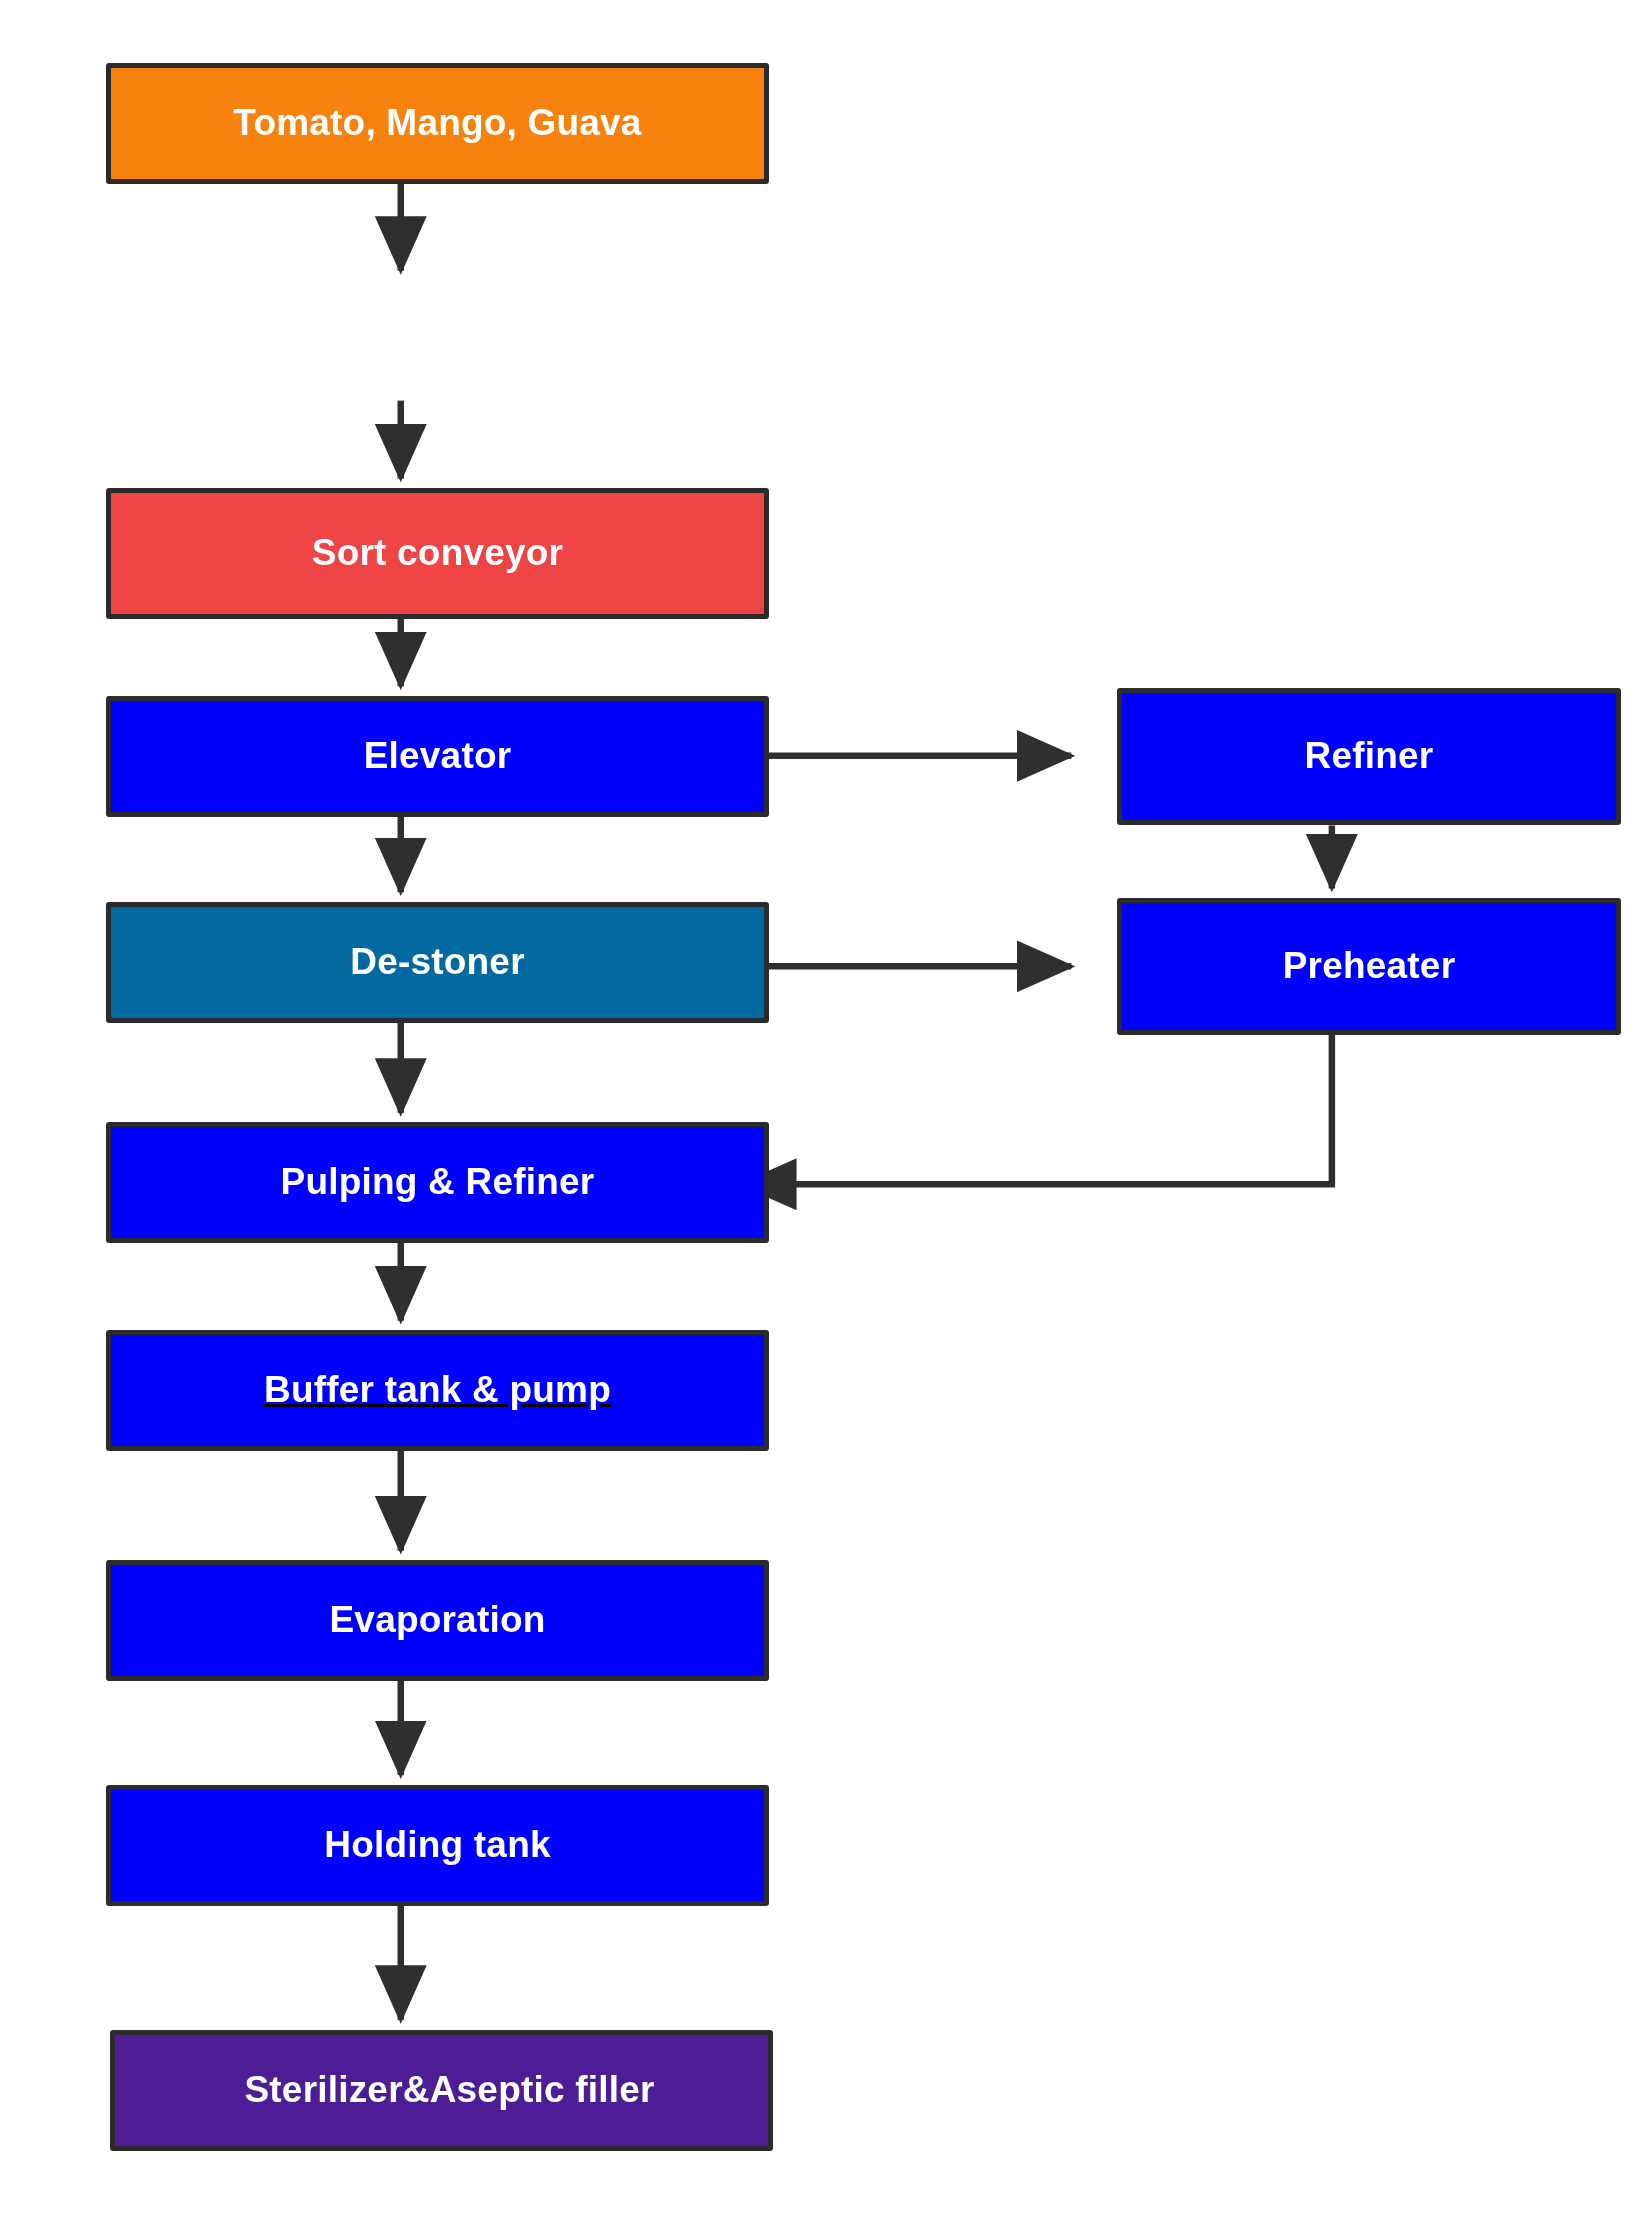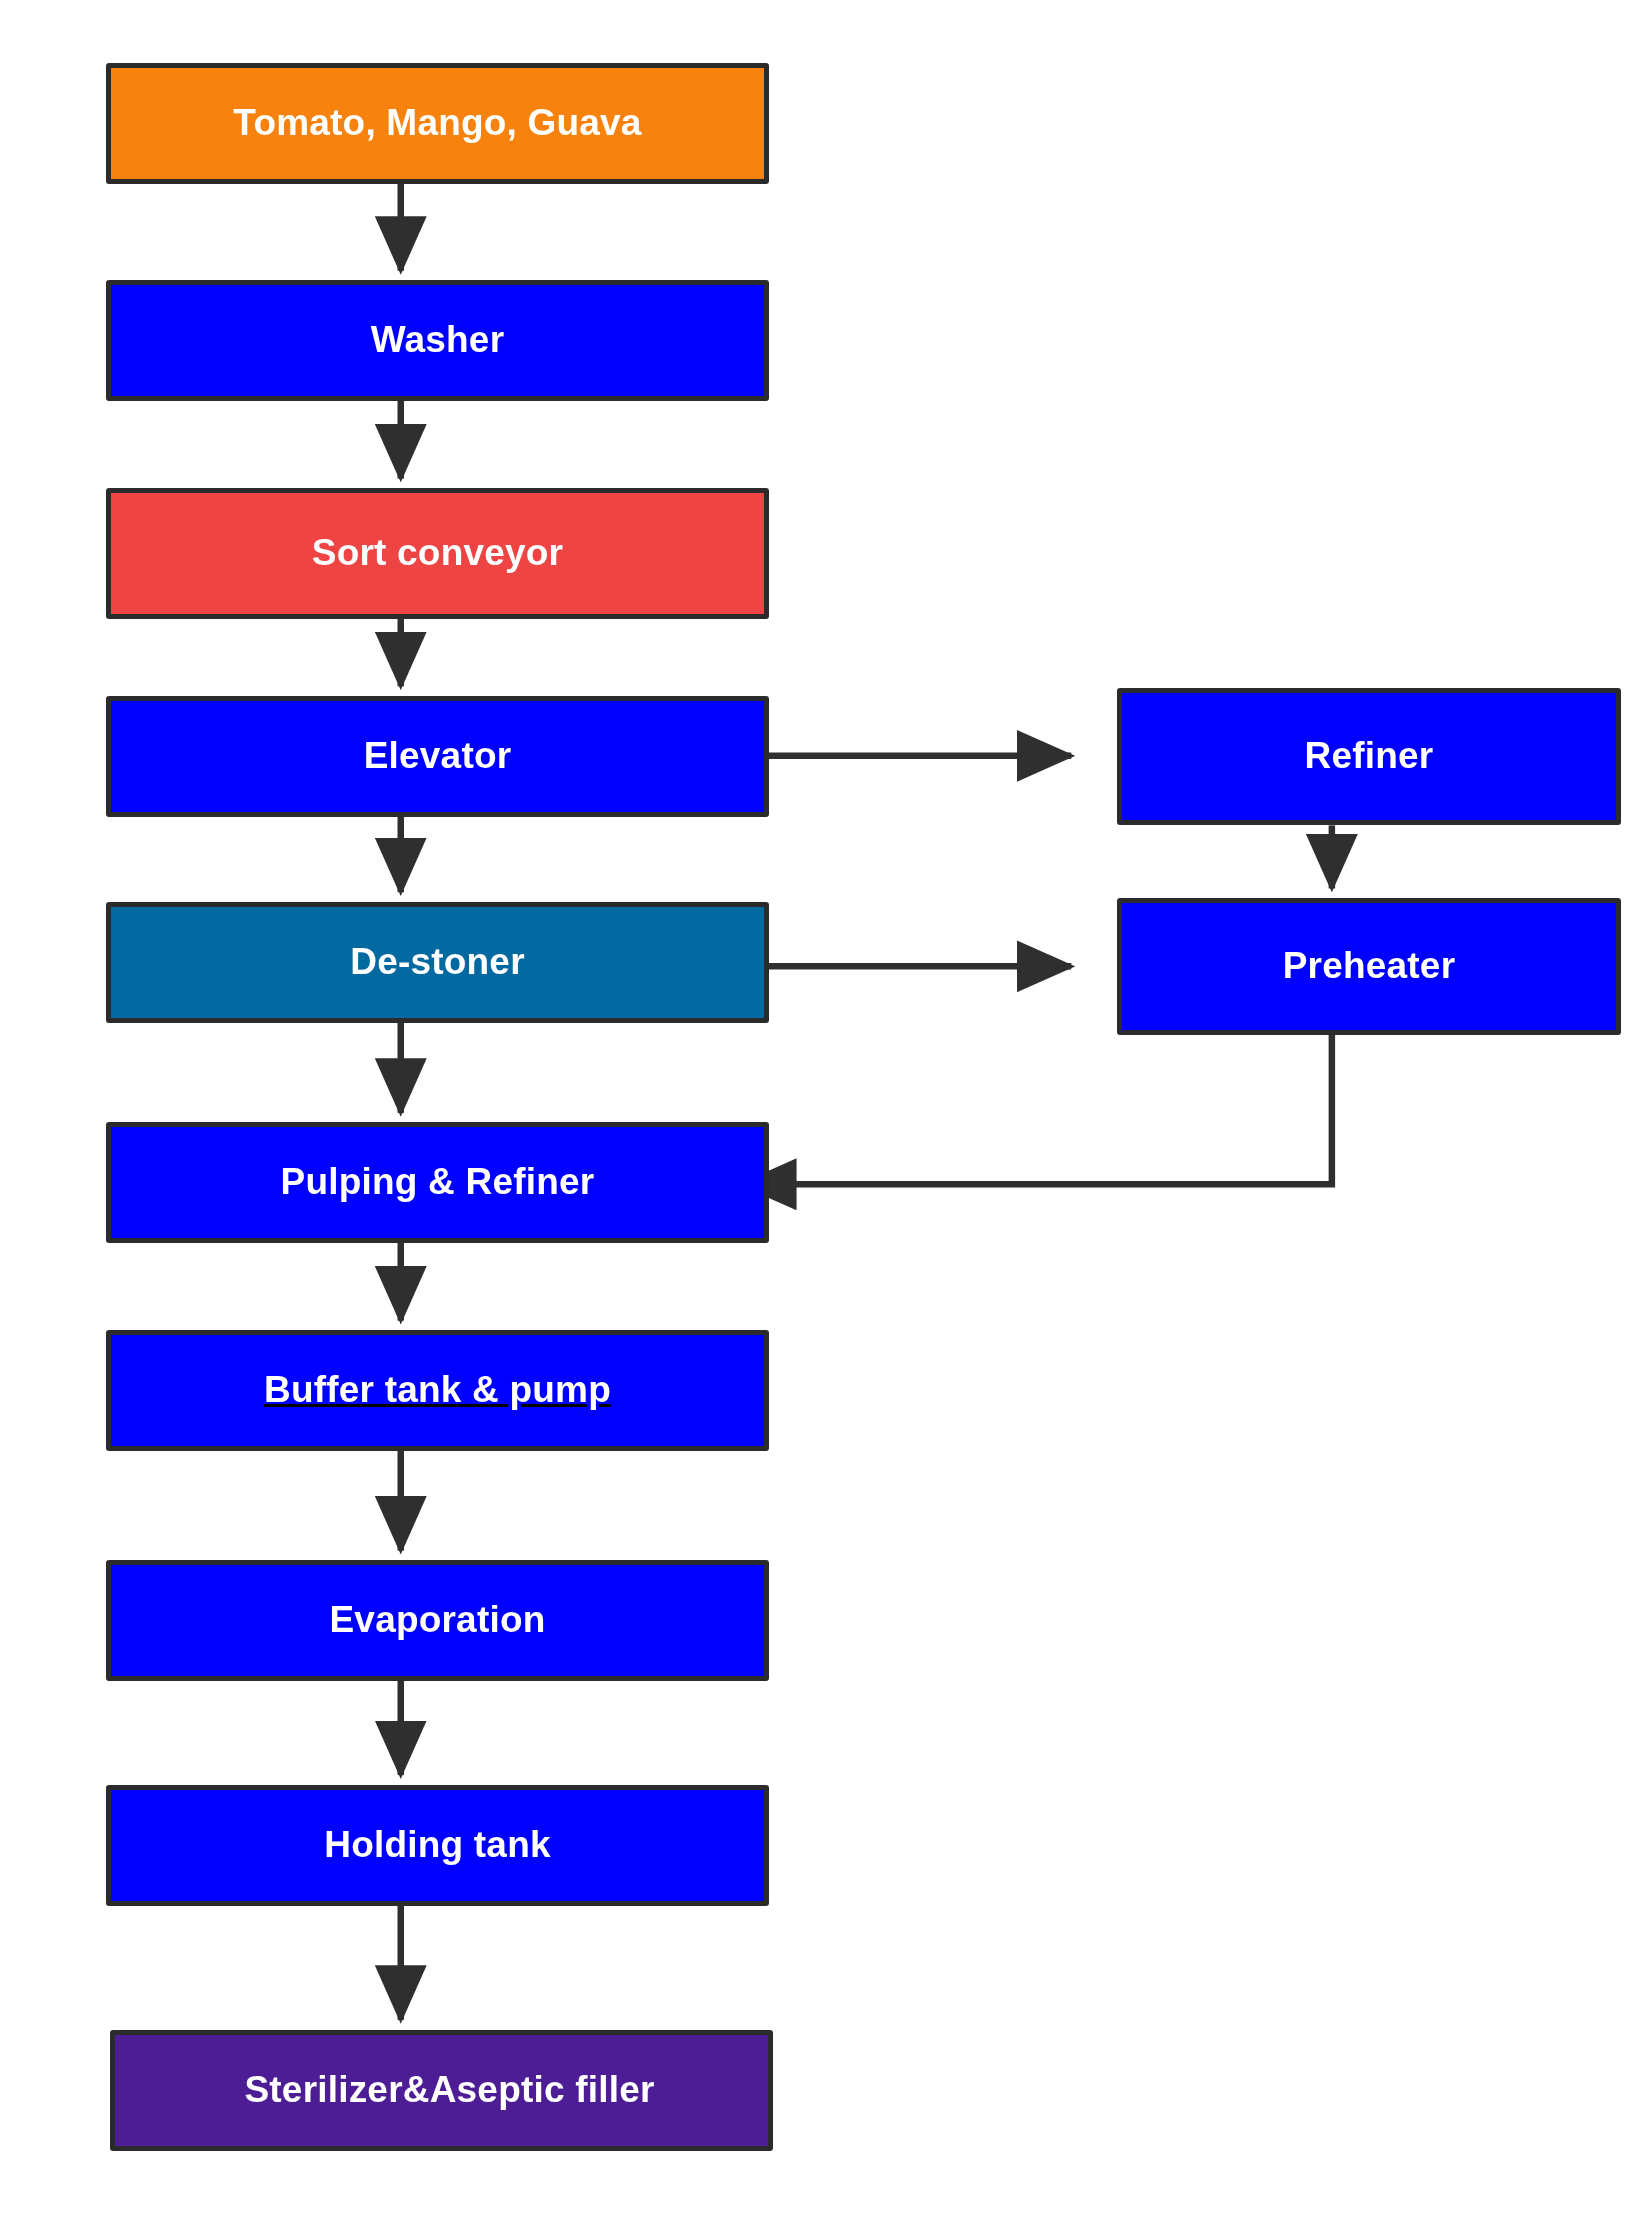--- a/index.html
+++ b/index.html
@@ -87,23 +87,20 @@
       <line x1="790" y1="1042" x2="1155" y2="1042" marker-end="url(#arrowhead)"></line>
 
       <path d="M1436,1116 L1436,1277 L800,1277" marker-end="url(#arrowhead)" stroke-linejoin="miter"></path>
     </g>
   </svg>
 
   <div class="node-box" style="left:70px; top:63px; width:663px; height:121px; background:#F7820D;">
     <span class="node-label">Tomato, Mango, Guava</span>
   </div>
 
-  <div class="node-box" style="left:70px; top:280px; width:663px; height:121px; background:#0000FF;">
-    <span class="node-label">Washer</span>
-  </div>
 
   <div class="node-box" style="left:70px; top:488px; width:663px; height:131px; background:#ef4444;">
     <span class="node-label">Sort conveyor</span>
   </div>
 
   <div class="node-box" style="left:70px; top:696px; width:663px; height:121px; background:#0000FF;">
     <span class="node-label">Elevator</span>
   </div>
 
   <div class="node-box" style="left:70px; top:902px; width:663px; height:121px; background:#0369a1;">

